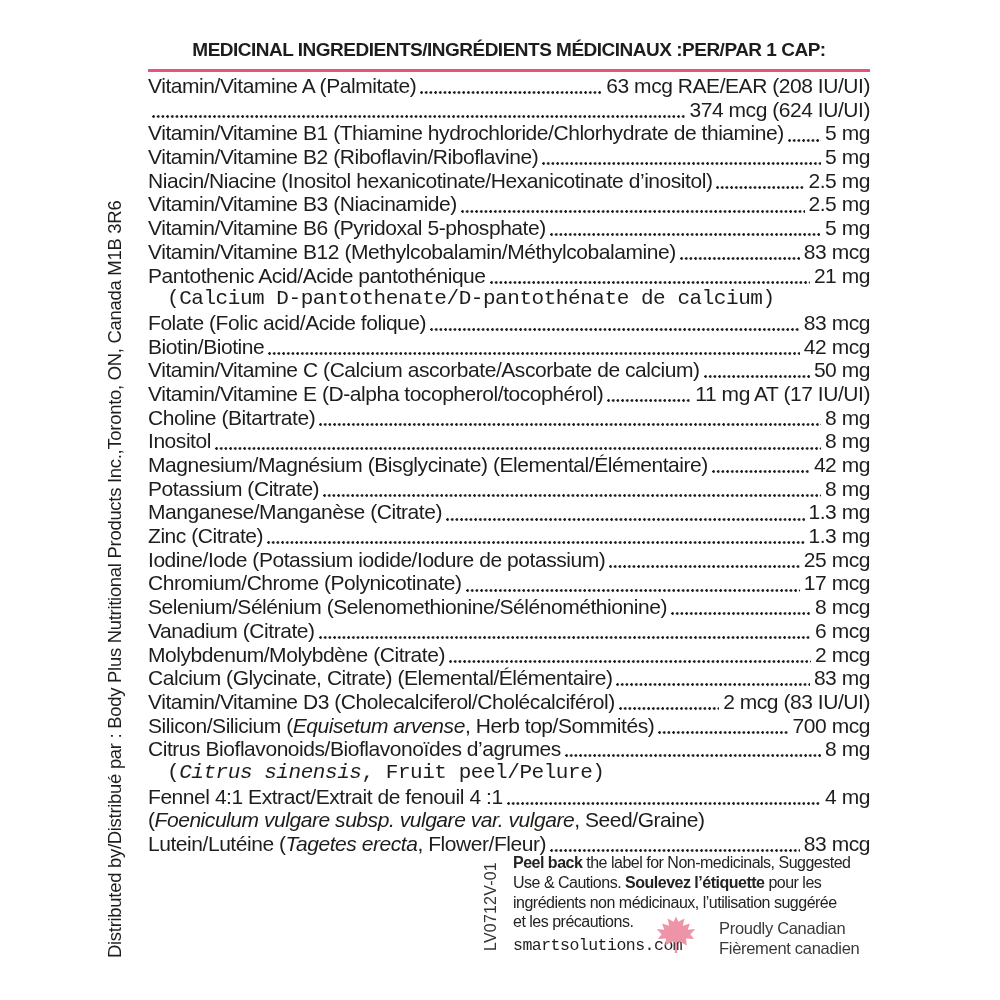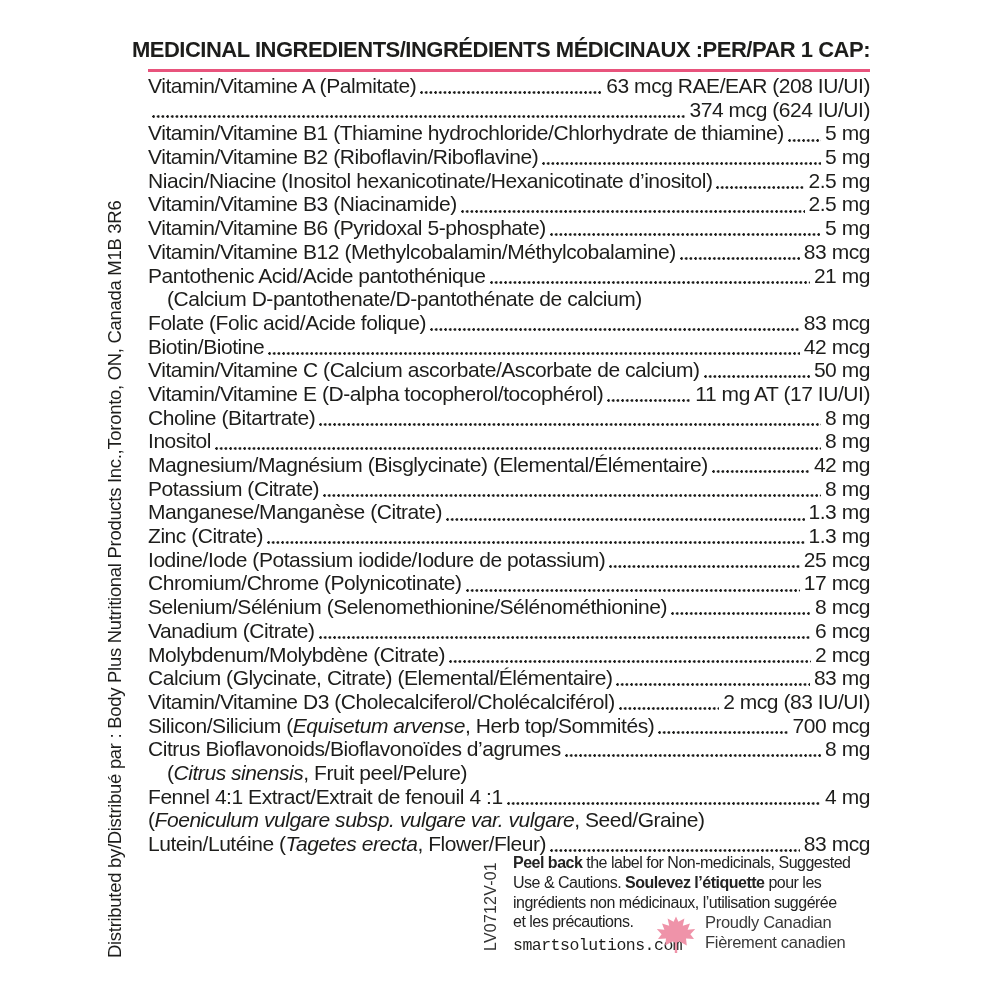--- a/index.html
+++ b/index.html
@@ -10,46 +10,46 @@
   .vert-dist{
     position:absolute;left:104px;top:958px;transform:rotate(-90deg);transform-origin:0 0;
     white-space:nowrap;font-size:18.5px;letter-spacing:-0.3px;color:#1d1d1b;
   }
   .vert-lot{
     position:absolute;left:482px;top:951px;transform:rotate(-90deg);transform-origin:0 0;
     white-space:nowrap;font-size:16px;letter-spacing:0.2px;color:#333;
   }
   .content{position:absolute;left:148px;top:37px;width:722px;}
   .header{
-    display:flex;justify-content:flex-end;align-items:flex-end;
-    font-weight:bold;font-size:22px;line-height:26px;letter-spacing:-0.5px;white-space:nowrap;
+    display:flex;justify-content:center;align-items:flex-end;
+    font-weight:bold;font-size:19px;line-height:26px;letter-spacing:-0.5px;white-space:nowrap;
   }
   .underline{height:3px;margin-top:6px;margin-bottom:2px;background:#e8537c;}
   .rows{margin-top:2px;}
   .row{
     display:flex;height:23.7px;line-height:23.7px;font-size:21px;
     letter-spacing:-0.45px;white-space:nowrap;text-align:center;
   }
-  .row.indent{padding-left:19px;}
+  .row.indent{padding-left:19px;font-family:Liberation Mono, monospace;}
   .row .name{flex:0 0 auto;}
   .row .value{flex:0 0 auto;}
   .leader{flex:1 1 auto;min-width:4px;position:relative;margin:0 2px;}
   .leader::before{
     content:"";position:absolute;left:2px;right:2px;bottom:3.5px;height:3px;
     background-image:radial-gradient(circle at 1.5px 1.5px,#1d1d1b 1.15px,rgba(0,0,0,0) 1.5px);
     background-size:4.7px 3px;background-repeat:repeat-x;
   }
   .it{font-style:italic;}
   .footer{
     position:absolute;left:513px;top:853px;font-size:16px;line-height:19.8px;
     letter-spacing:-0.5px;color:#232323;white-space:nowrap;
   }
   .footer b{font-weight:bold;}
   .website{font-size:16.5px;margin-top:4px;color:#1d1d1b;font-family:Liberation Mono, monospace;}
-  .canada{position:absolute;left:143px;top:59px;display:flex;align-items:flex-start;gap:9px;}
+  .canada{position:absolute;left:143px;top:59px;display:flex;align-items:flex-end;gap:23px;}
   .canada svg{width:40px;height:46px;display:block;}
   .canada .txt{font-size:16.5px;line-height:20px;letter-spacing:-0.3px;color:#3a3a3a;}
 </style>
 </head>
 <body>
 
 <div class="page">
 
   <div class="vert-dist">Distributed by/Distribué par : Body Plus Nutritional Products Inc.,Toronto, ON, Canada M1B 3R6</div>
 

